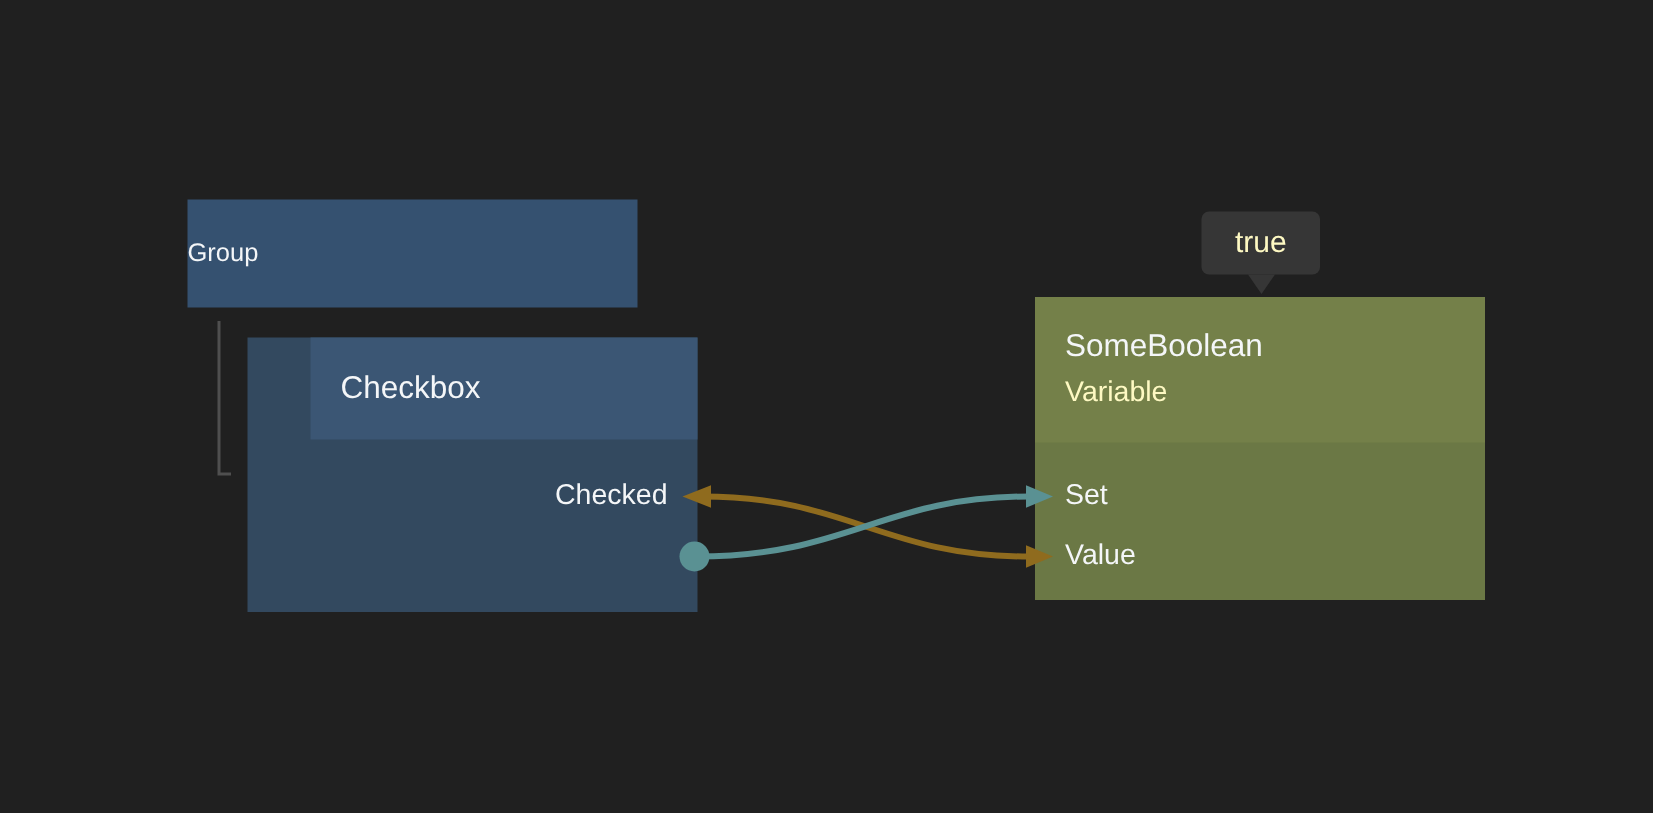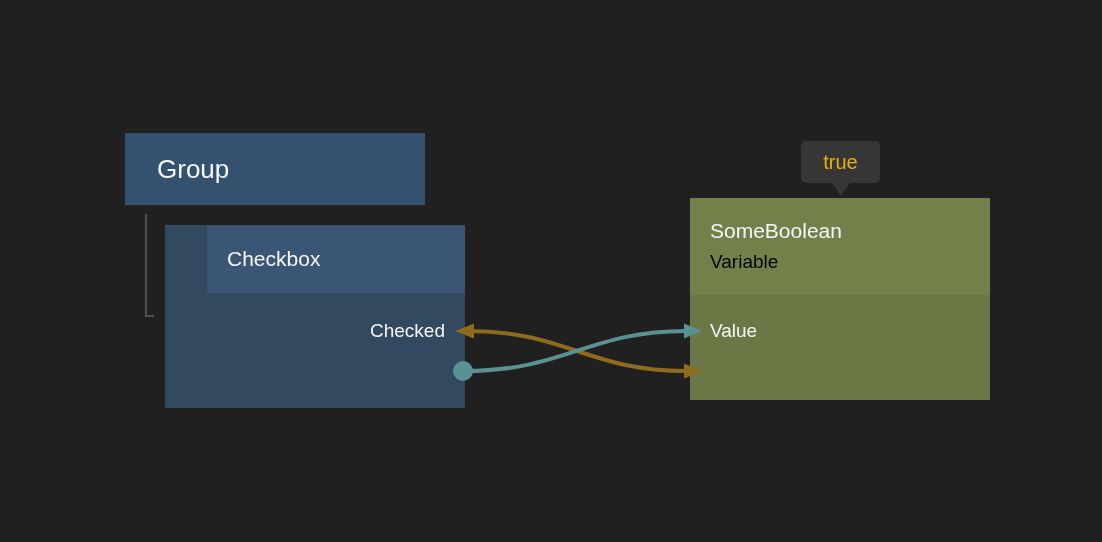--- a/index.html
+++ b/index.html
@@ -20,23 +20,21 @@
     color: #f4f6f8;
   }
   
   .node-group {
     left: 125px; top: 133px;
     width: 300px; height: 72px;
     background: #355170;
   }
   .node-group .title {
     line-height: 72px;
-    padding-left: 20px;
-    font-size: 26px;
-    margin-left: 12px;
+    font-size: 17px;
   }
   
   .node-checkbox {
     left: 165px; top: 225px;
     width: 300px; height: 183px;
     background: #33495f;
   }
   .node-checkbox .header {
     height: 68px;
     background: #3b5674;
@@ -77,33 +75,33 @@
     box-sizing: border-box;
     padding: 17px 0 0 20px;
   }
   .node-someboolean .header .title {
     font-size: 21px;
     line-height: 32px;
   }
   .node-someboolean .header .subtitle {
     font-size: 19px;
     line-height: 30px;
-    color: #000000;
+    color: #fef9c3;
   }
   .node-someboolean .ports {
     padding-top: 16px;
   }
   
   .tooltip {
     position: absolute;
     left: 801px; top: 141px;
     width: 79px; height: 42px;
     background: #363636;
     border-radius: 5px;
-    color: #eab308;
+    color: #fef9c3;
     font-size: 20px;
     text-align: center;
     line-height: 42px;
     z-index: 4;
   }
   .tooltip .tail {
     position: absolute;
     left: 31px; top: 42px;
     width: 0; height: 0;
     border-left: 9px solid transparent;
@@ -139,20 +137,23 @@
     </div>
   </div>
 
   <div class="node node-someboolean">
     <div class="header">
       <div class="title">SomeBoolean</div>
       <div class="subtitle">Variable</div>
     </div>
     <div class="ports ports-in">
       <div class="port-row">
+        <span>Set</span>
+      </div>
+      <div class="port-row">
         <span>Value</span>
       </div>
     </div>
   </div>
 
   <div class="tooltip">
     <span>true</span>
     <div class="tail"></div>
   </div>
 

